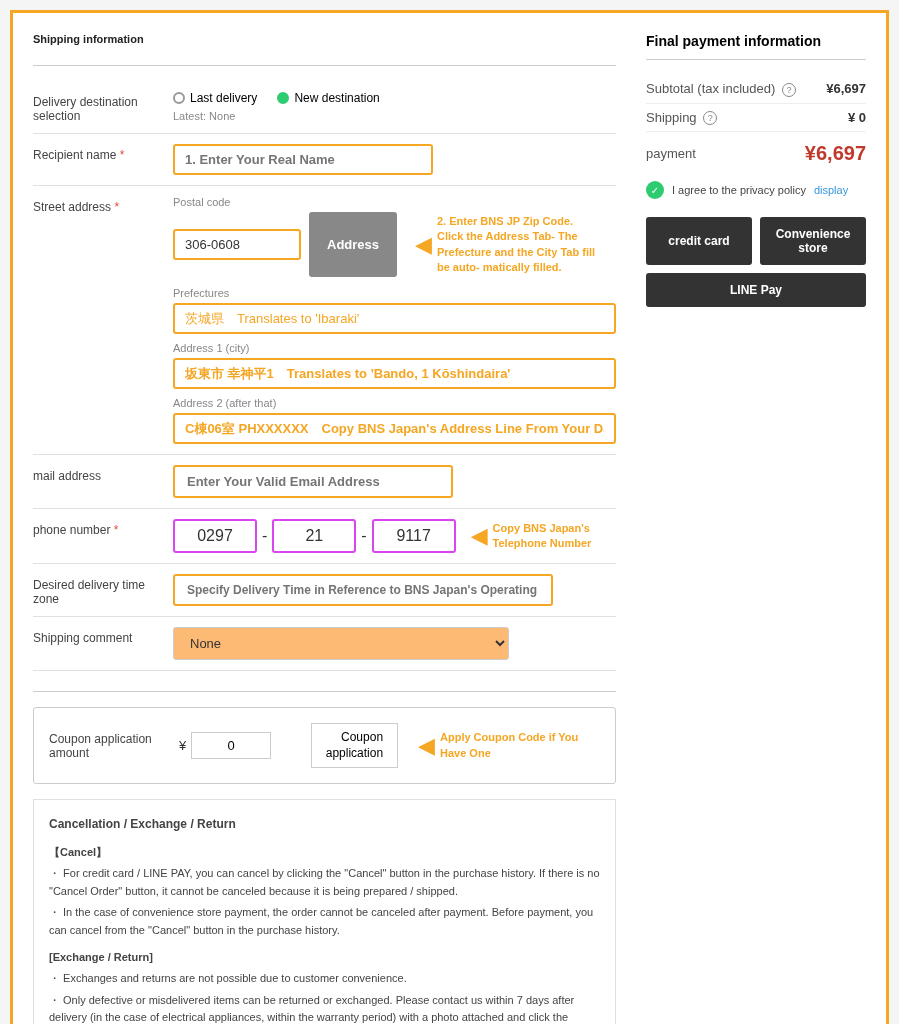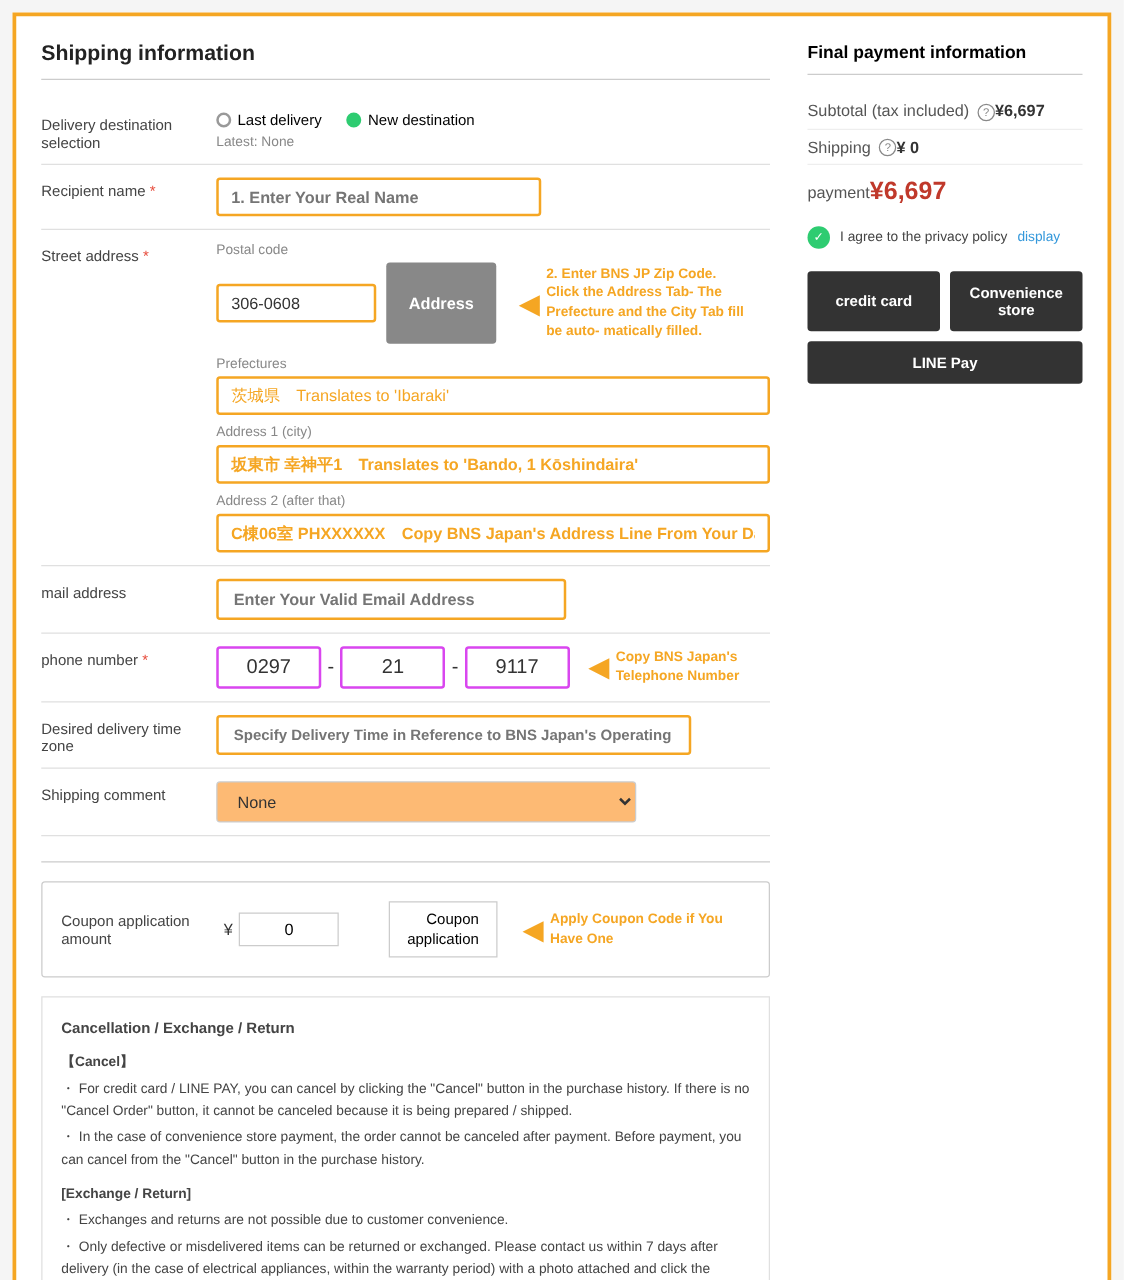--- a/index.html
+++ b/index.html
@@ -21,23 +21,23 @@
       gap: 30px;
     }
     .left-col {
       flex: 1;
     }
     .right-col {
       width: 220px;
       flex-shrink: 0;
     }
     h2.section-title {
-      font-size: 17px;
-      font-weight: bold;
-      margin-bottom: 10px;
+      font-size: 11px;
+      font-weight: bold;
+      margin-bottom: 20px;
       color: #222;
     }
     .divider {
       border: none;
       border-top: 1px solid #ccc;
       margin-bottom: 15px;
     }
     .form-row {
       display: flex;
       border-bottom: 1px solid #e0e0e0;
@@ -234,20 +234,21 @@
       background: #fdba74;
     }
     
     .payment-info h2 {
       font-size: 14px;
       font-weight: bold;
       margin-bottom: 10px;
     }
     .payment-row {
       display: flex;
+      justify-content: space-between;
       align-items: center;
       padding: 6px 0;
       font-size: 13px;
       color: #444;
       border-bottom: 1px solid #eee;
     }
     .payment-row.total-row {
       border-bottom: none;
       padding-top: 10px;
     }

